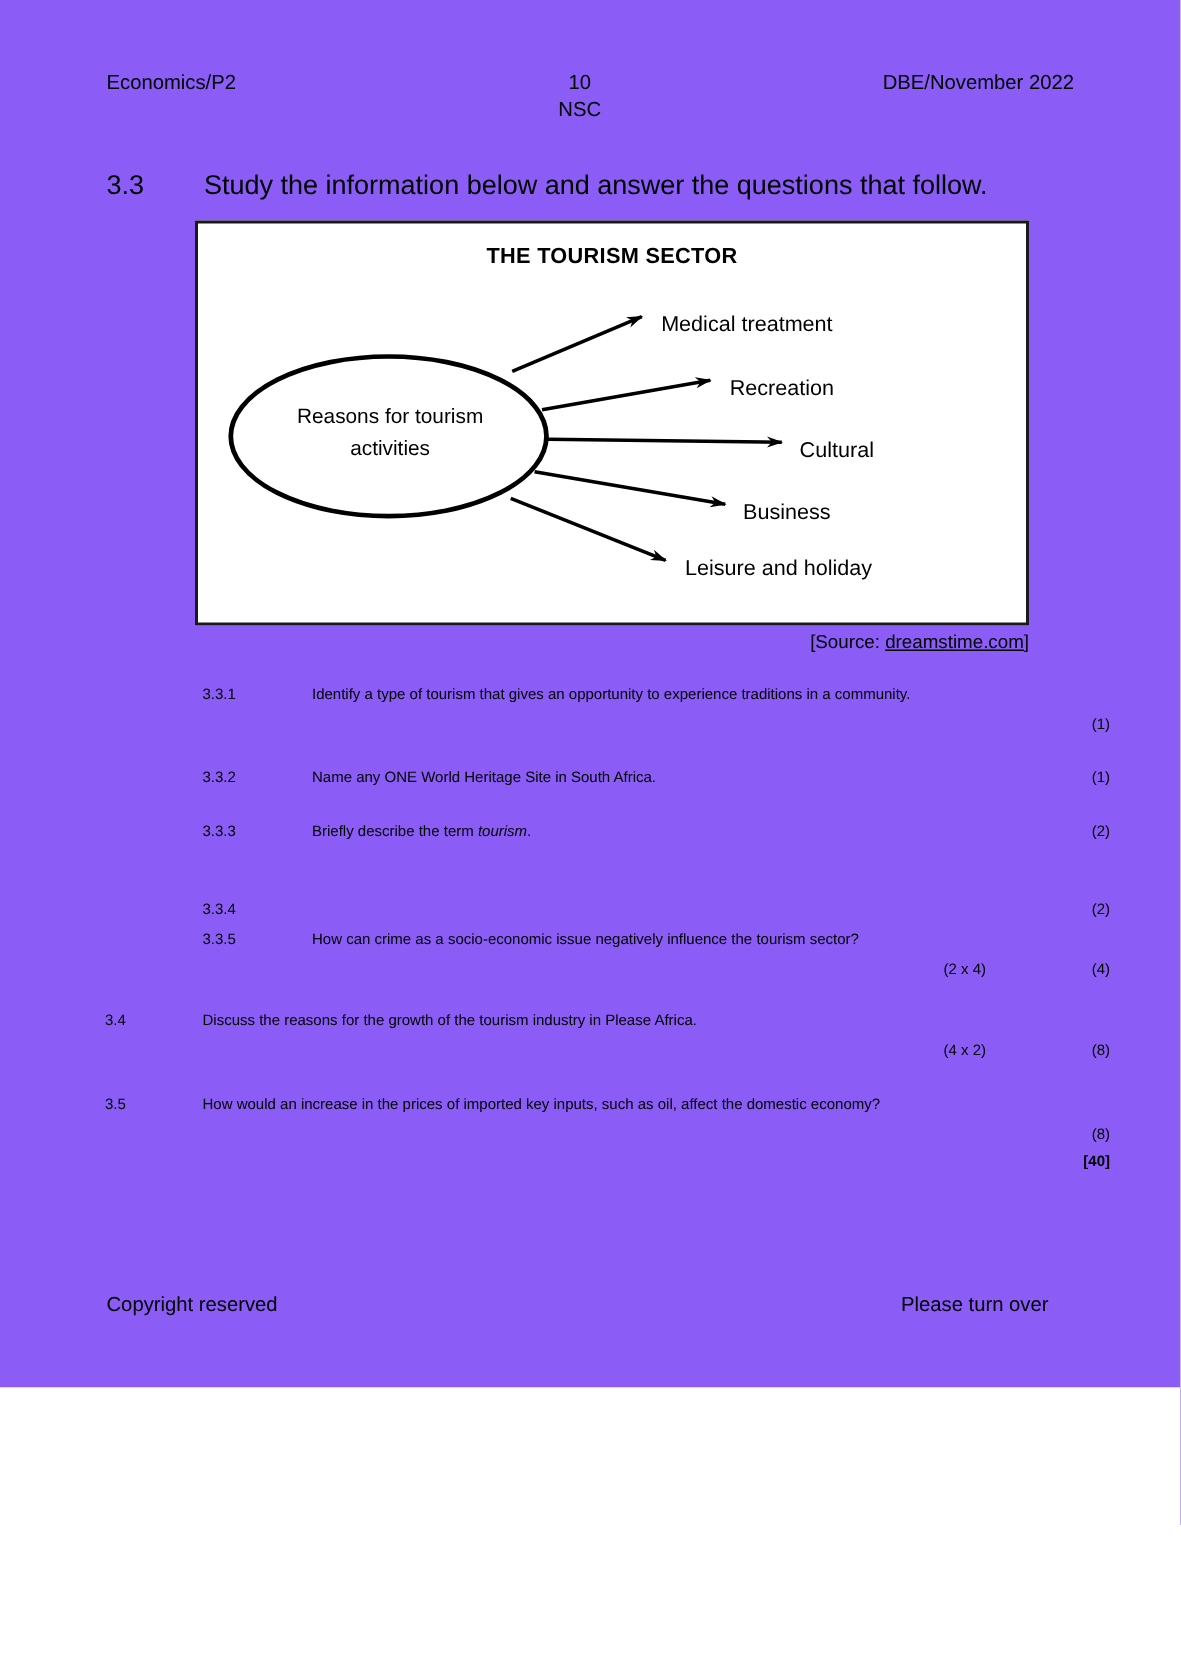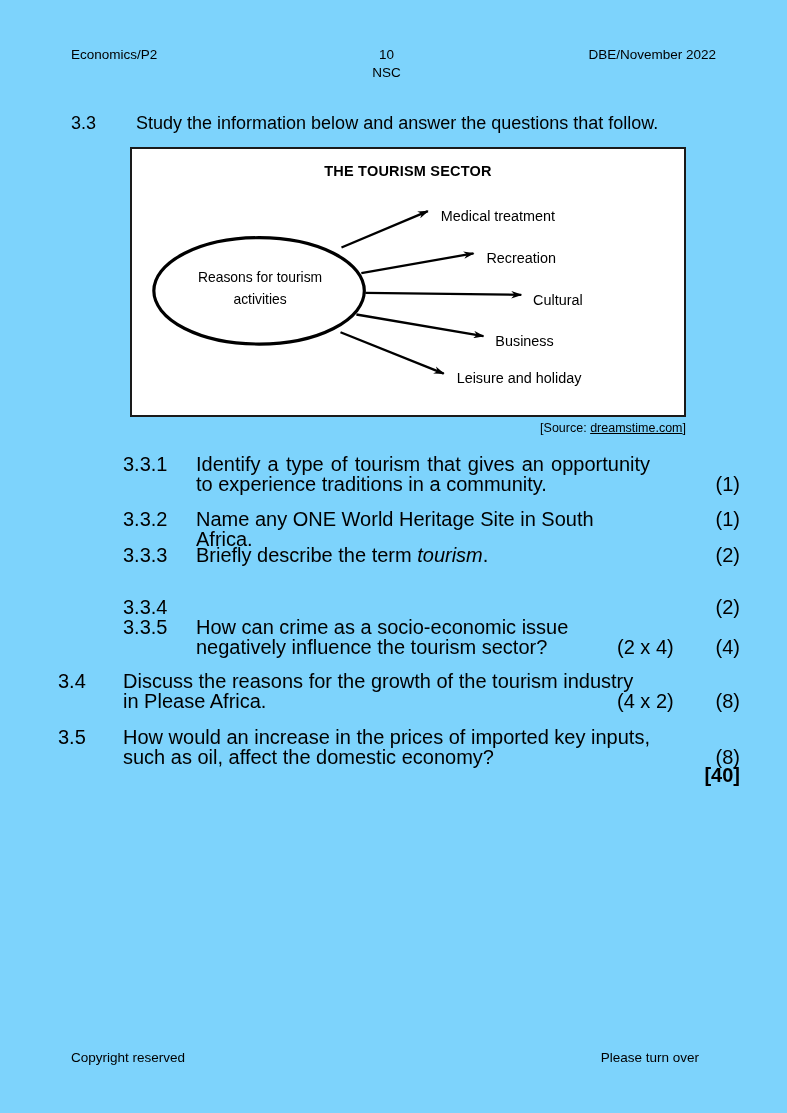--- a/index.html
+++ b/index.html
@@ -7,22 +7,22 @@
     padding: 0;
     background: #ffffff;
   }
   body {
     font-family: "Liberation Sans", sans-serif;
     color: #000000;
   }
   .page {
     position: relative;
     width: 787px;
-    height: 1113px;
-    background: #7dd3fc;
+    height: 925px;
+    background: #8b5cf6;
     overflow: hidden;
   }
 
   
   .runhead {
     position: absolute;
     top: 46px;
     left: 71px;
     right: 71px;
     height: 18px;
@@ -108,23 +108,23 @@
     width: 686px;
     text-align: right;
     font-size: 12.5px;
     line-height: 16px;
   }
   .source .link { text-decoration: underline; }
 
   
   .q {
     position: absolute;
-    left: 58px;
+    left: 70px;
     right: 47px;
-    font-size: 20px;
+    font-size: 10px;
     line-height: 20px;
   }
   .q .num {
     position: absolute;
     top: 0;
     white-space: nowrap;
   }
   .q .body { position: relative; }
   .q .marks {
     position: absolute;

